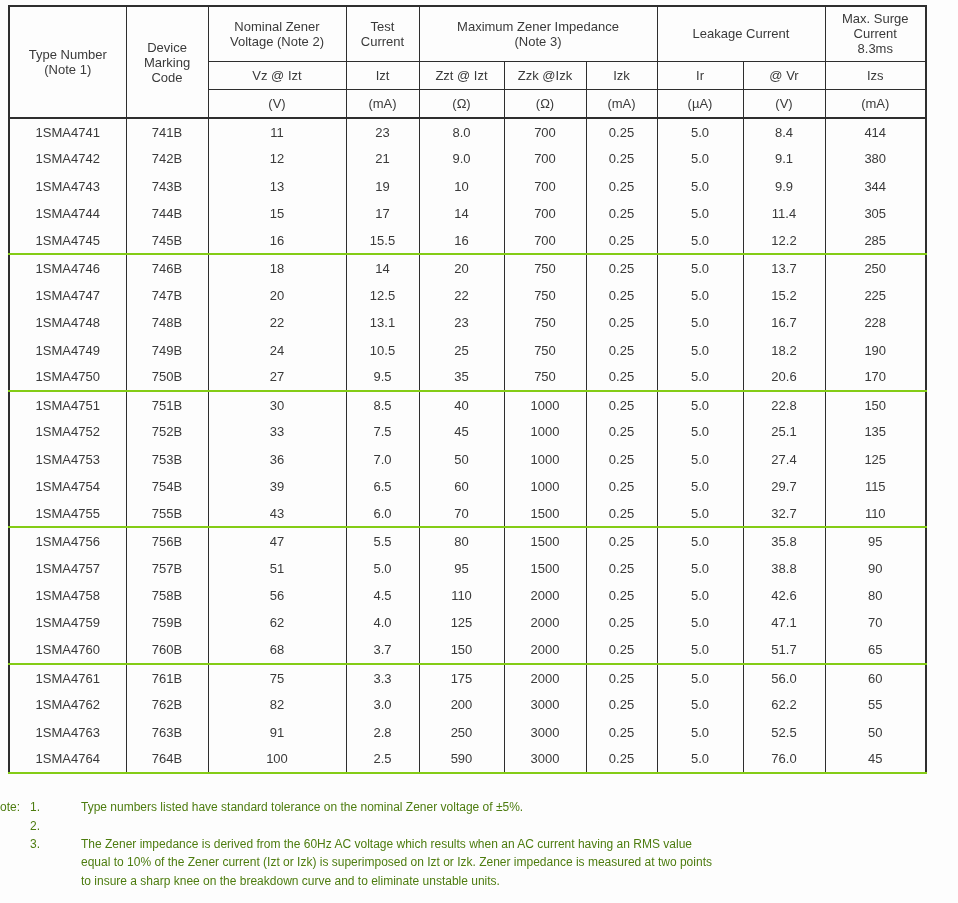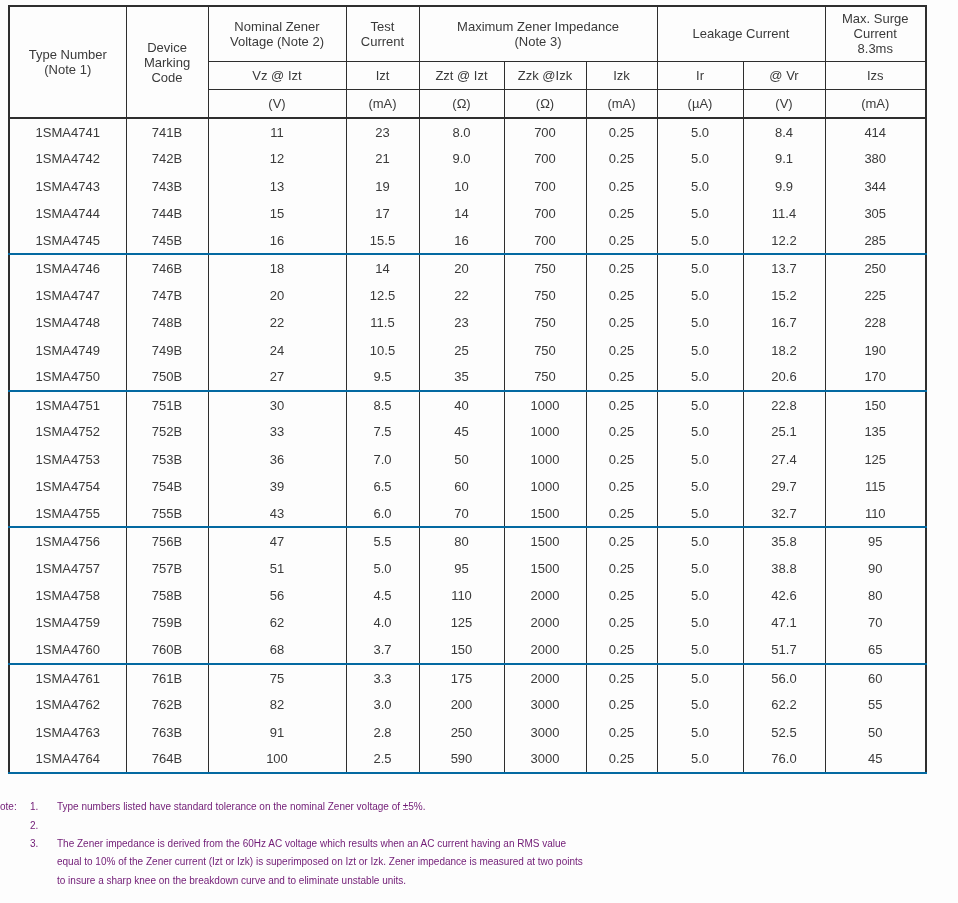--- a/index.html
+++ b/index.html
@@ -26,33 +26,33 @@
     border-left: 1.5px solid #2e2e2e;
     border-right: 1.5px solid #2e2e2e;
     padding: 0 2px;
   }
   .spec-table thead th {
     border: 1.5px solid #2e2e2e;
   }
   .spec-table thead tr.group-titles { height: 55px; }
   .spec-table thead tr.symbols      { height: 28px; }
   .spec-table thead tr.units        { height: 29px; }
-  .spec-table tbody { border-top: 2px solid #2e2e2e; border-bottom: 2px solid #0369a1; }
+  .spec-table tbody { border-top: 2px solid #2e2e2e; border-bottom: 2px solid #84cc16; }
   .spec-table tbody tr { height: 27.3px; }
   .notes {
     margin-top: 24px;
-    font-size: 10px;
+    font-size: 12px;
     line-height: 18.4px;
     display: flex;
-    color: #701a75;
+    color: #4d7c0f;
   }
   .notes-label { width: 30px; flex: 0 0 30px; }
   .note-row { display: flex; }
   .note-num { width: 27px; flex: 0 0 27px; }
-  .note-text { white-space: pre-line; }
+  .note-text { white-space: pre-line; margin-left: 24px; }
 </style>
 </head>
 <body>
 
 <table class="spec-table">
   <colgroup>
     <col style="width:117px">
       <col style="width:82px">
       <col style="width:138px">
     <col style="width:73px">
@@ -186,21 +186,21 @@
         <td>750</td>
         <td>0.25</td>
         <td>5.0</td>
         <td>15.2</td>
         <td>225</td>
       </tr>
       <tr>
         <td>1SMA4748</td>
         <td>748B</td>
         <td>22</td>
-        <td>11.5</td>
+        <td>13.1</td>
         <td>23</td>
         <td>750</td>
         <td>0.25</td>
         <td>5.0</td>
         <td>16.7</td>
         <td>228</td>
       </tr>
       <tr>
         <td>1SMA4749</td>
         <td>749B</td>

